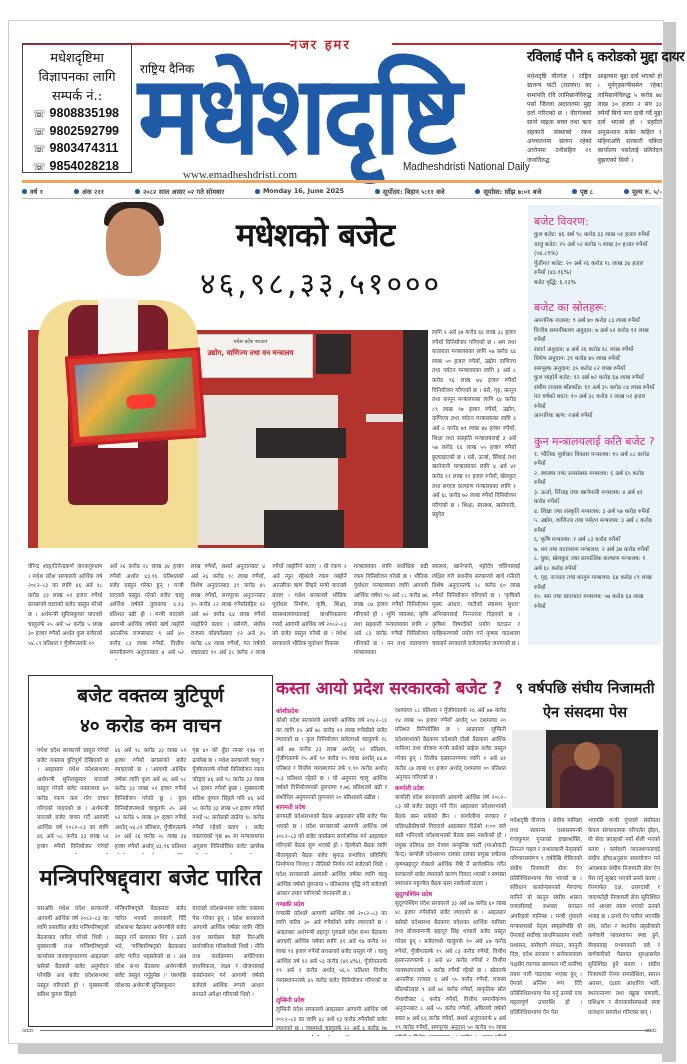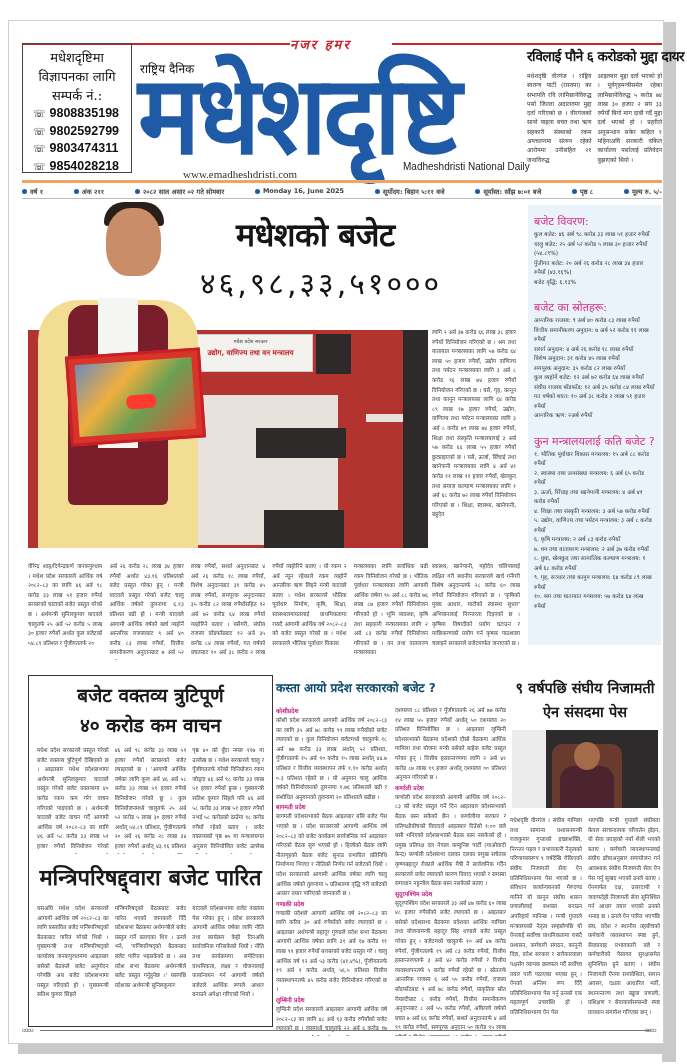--- a/index.html
+++ b/index.html
@@ -4,21 +4,21 @@
 <style>
   * { box-sizing: border-box; margin: 0; padding: 0; }
   html, body { width: 687px; height: 1064px; background: #ffffff; overflow: hidden; }
   body { font-family: "DejaVu Sans", sans-serif; color: #111; position: relative; }
   .page-shadow { position: absolute; left: 662px; top: 22px; width: 14px; height: 1040px; background: #c9c9c9; }
   .page-shadow-bottom { position: absolute; left: 18px; top: 1040px; width: 658px; height: 14px; background: #c9c9c9; }
   .page { position: absolute; left: 8px; top: 20px; width: 656px; height: 1024px; background: #fff; border: 1px solid #cfcfcf; }
 
   
   .red-rule { position: absolute; height: 2px; background: #c8262c; }
-  .slogan { position: absolute; left: 290px; top: 35px; font-size: 13px; font-weight: bold; color: #c8262c; letter-spacing: 2px; font-style: italic; }
+  .slogan { position: absolute; left: 290px; top: 35px; font-size: 13px; font-weight: bold; color: #c8262c; letter-spacing: 2px; }
   .ad-box { position: absolute; left: 22px; top: 43px; width: 110px; height: 130px; border: 1px solid #444; text-align: center; padding-top: 4px; }
   .ad-line { font-family: "DejaVu Serif", serif; font-size: 13px; line-height: 19px; }
   .ad-phone { font-family: "Liberation Sans", sans-serif; font-weight: bold; font-size: 12.5px; line-height: 16.5px; text-align: left; padding-left: 10px; }
   .ad-phone .ph-ic { font-weight: normal; font-size: 10px; margin-right: 4px; }
   .kicker { position: absolute; left: 140px; top: 60px; font-size: 12px; }
   .logo { position: absolute; left: 138px; top: 40px; font-family: "DejaVu Sans", sans-serif; font-weight: bold; font-size: 104px; color: #1f5aa6; letter-spacing: -4px; line-height: 150px; transform: scaleY(1.05); }
   .tagline-en { position: absolute; left: 403px; top: 161px; font-family: "Liberation Sans", sans-serif; font-size: 10px; color: #222; text-align: right; }
   .url { position: absolute; left: 183px; top: 168px; font-family: "Liberation Serif", serif; font-size: 11px; color: #333; }
   .side-story { position: absolute; left: 527px; top: 47px; width: 135px; }
   .side-title { font-size: 13.5px; font-weight: bold; white-space: nowrap; letter-spacing: -0.5px; }
@@ -61,21 +61,21 @@
   .budget-panel { position: absolute; left: 528px; top: 205px; width: 133px; height: 440px; background: #eaf3fa; padding: 8px 6px; }
   .bp-h { font-size: 11px; font-weight: normal; color: #d62f82; margin-bottom: 2px; }
   .bp-line { font-size: 5.8px; line-height: 9.5px; color: #333; }
   .bp-gap { height: 12px; }
 
   
   .box-left { position: absolute; left: 28px; top: 675px; width: 245px; height: 352px; border: 1.5px solid #333; }
   .box-head { font-size: 19px; font-weight: bold; text-align: center; color: #1a1a1a; line-height: 30px; }
   .box-cols { display: flex; gap: 6px; padding: 0 8px; }
   .box-cols .txt { flex: 1; }
-  .sec2-head { font-size: 12px; font-weight: bold; color: #0c4a6e; line-height: 24px; }
+  .sec2-head { font-size: 17px; font-weight: bold; color: #be185d; line-height: 24px; }
   .sub-pink { font-size: 6px; font-weight: bold; color: #c51f84; line-height: 10px; }
   .center-sec { position: absolute; left: 276px; top: 676px; width: 230px; }
   .center-cols { display: flex; gap: 8px; margin-top: 6px; }
   .center-cols .col { flex: 1; }
   .right-sec { position: absolute; left: 510px; top: 676px; width: 150px; }
   .right-head { font-size: 14.5px; font-weight: bold; text-align: center; line-height: 24px; color: #1a1a1a; }
   .right-photo { margin: 6px 2px 0 2px; height: 78px; background: #2e2b2d; position: relative; overflow: hidden; }
   .rp-chair { position: absolute; left: 40px; top: 14px; width: 70px; height: 64px; background: #6a3a2e; border-radius: 10px 10px 0 0; }
   .rp-body { position: absolute; left: 48px; top: 36px; width: 54px; height: 42px; background: #4b2430; border-radius: 14px 14px 0 0; }
   .rp-head { position: absolute; left: 62px; top: 12px; width: 26px; height: 28px; background: #a56a4a; border-radius: 50%; }
@@ -153,21 +153,21 @@
   <div class="info-item">
       <span class="dot"></span>
       <span>मूल्य रु. ५/-</span>
     </div>
 </div>
 <div class="gray-rule"></div>
 
 <div class="lead-photo">
   <div class="bld-wall"></div>
   <div class="bld-panel" style="left:160px;top:195px;width:150px;height:150px;"></div>
-  <div class="sign" style="left:160px;top:134px;width:125px;height:38px;font-size:7px;line-height:12px;">
+  <div class="sign" style="left:160px;top:134px;width:125px;height:44px;font-size:7px;line-height:12px;">
     <div style="font-size:5px;color:#444;font-weight:normal;">मधेश प्रदेश सरकार</div>
     <div>उद्योग, वाणिज्य तथा वन मन्त्रालय</div>
   </div>
   <div class="bld-dark" style="left:288px;top:134px;width:35px;height:40px;"></div>
   <div class="bld-dark" style="left:228px;top:228px;width:90px;height:30px;"></div>
   <div class="bld-dark" style="left:236px;top:310px;width:80px;height:38px;"></div>
   <div class="bld-panel" style="left:338px;top:214px;width:40px;height:8px;"></div>
   <div class="bld-dark" style="left:375px;top:130px;width:25px;height:218px;"></div>
   <div class="person-robe"></div>
   <div class="person-vest"></div>

